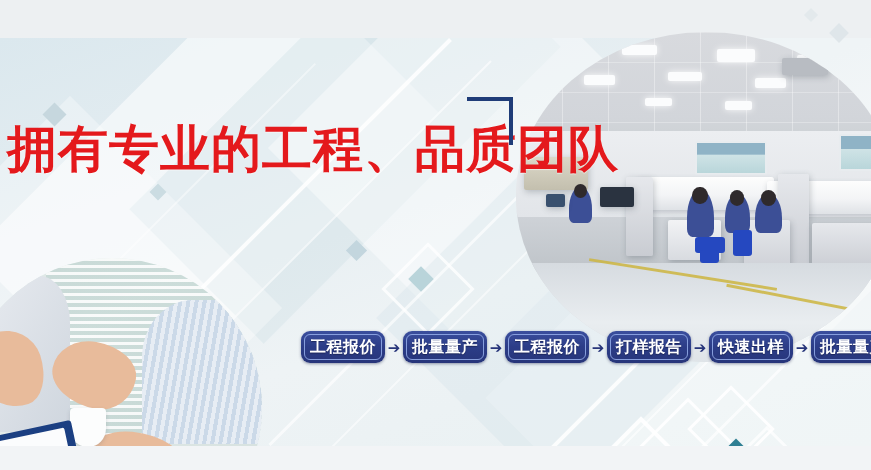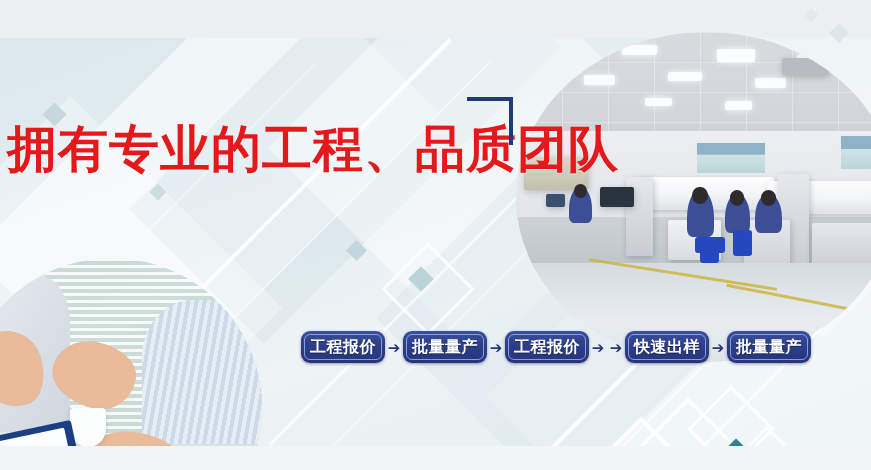--- a/index.html
+++ b/index.html
@@ -312,20 +312,23 @@
     </div>
     <div class="arrow">➔</div>
     <div class="badge">
       <span>批量量产</span>
     </div>
     <div class="arrow">➔</div>
     <div class="badge">
       <span>工程报价</span>
     </div>
     <div class="arrow">➔</div>
+    <div class="badge">
+      <span>打样报告</span>
+    </div>
     <div class="arrow">➔</div>
     <div class="badge">
       <span>快速出样</span>
     </div>
     <div class="arrow">➔</div>
     <div class="badge">
       <span>批量量产</span>
     </div>
   </div>
 

